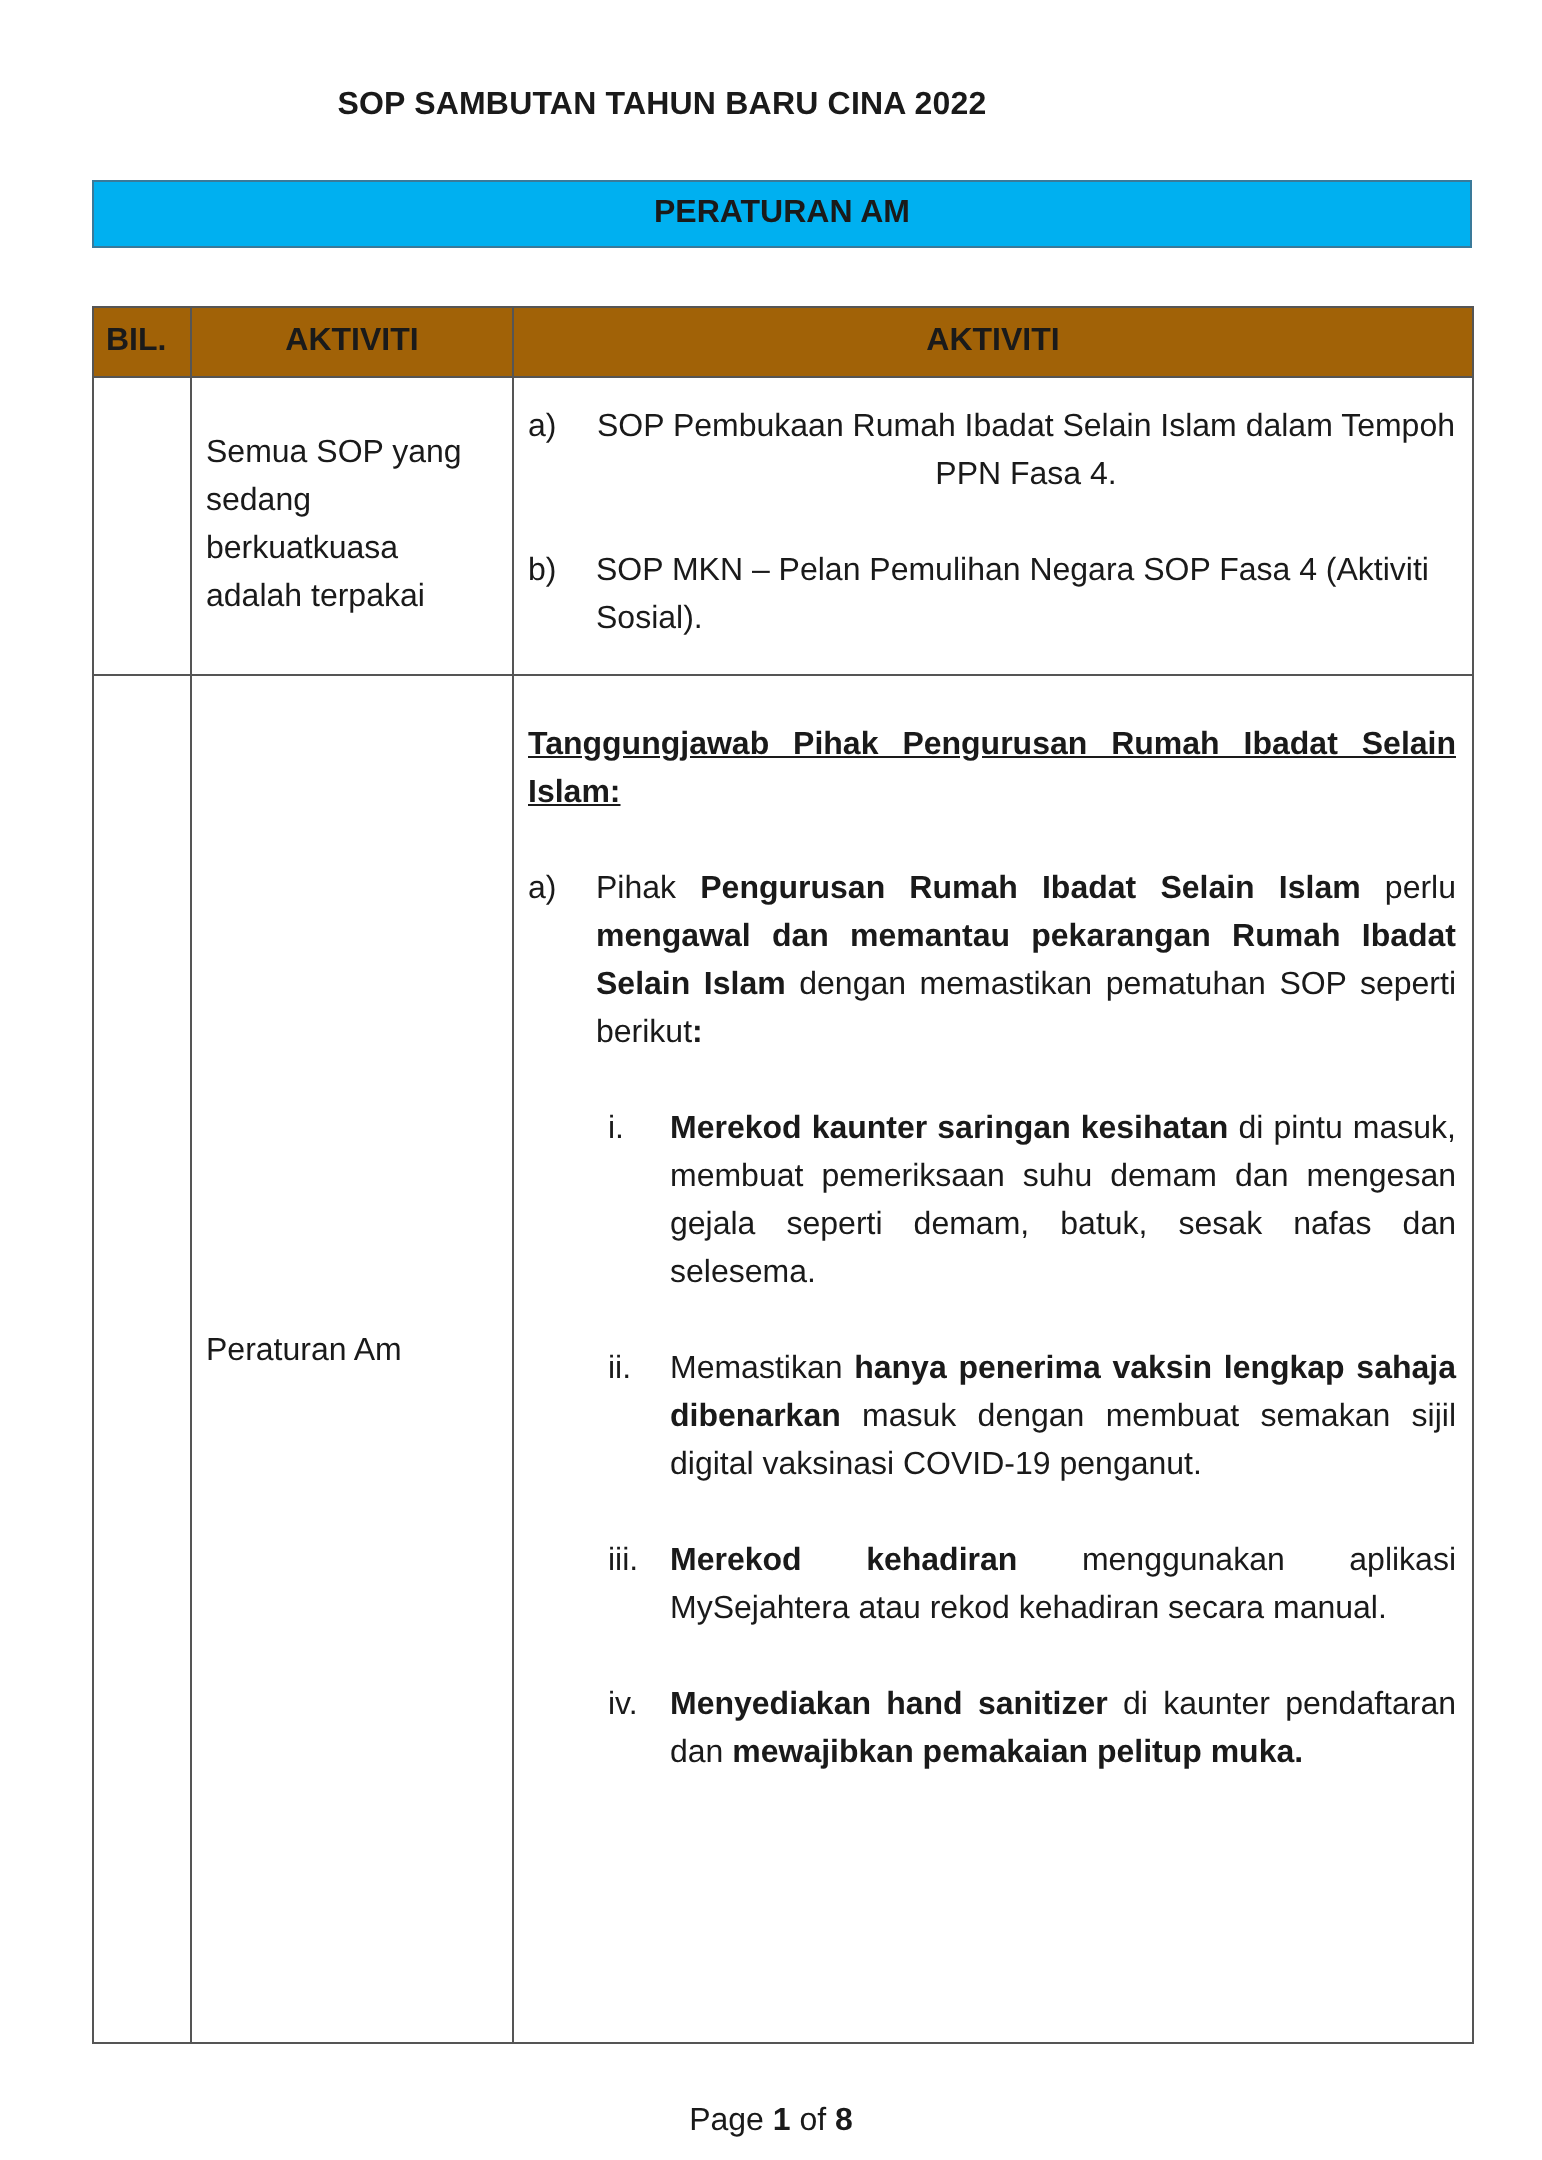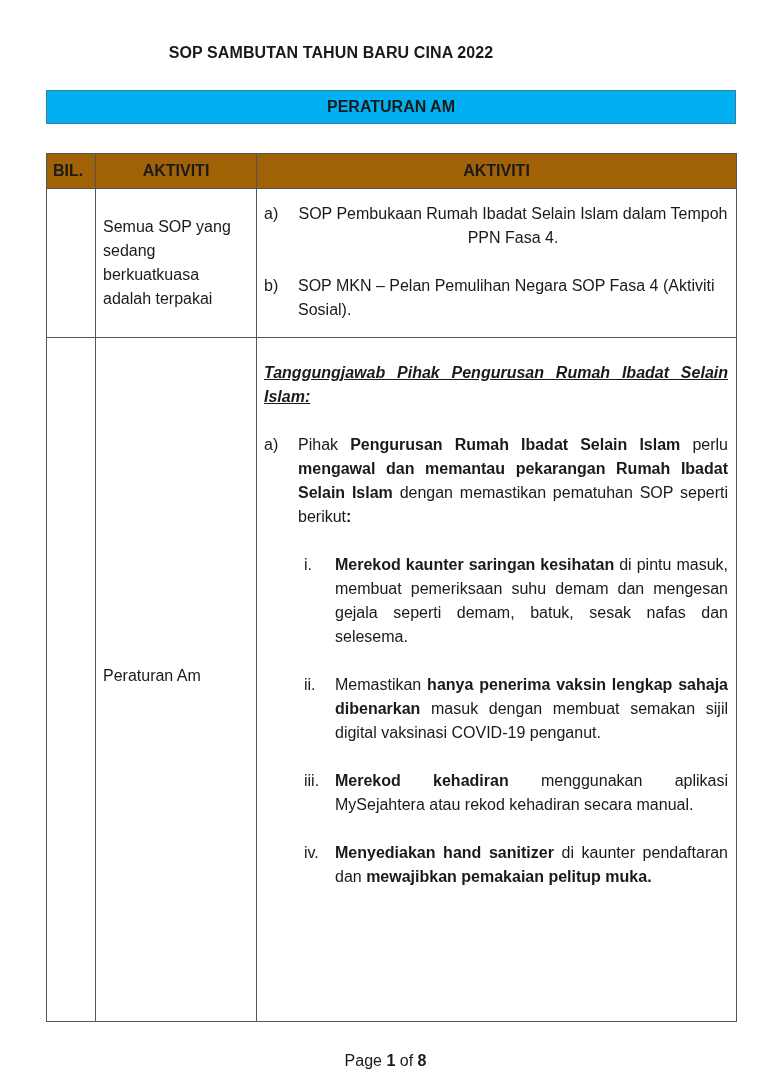--- a/index.html
+++ b/index.html
@@ -17,21 +17,21 @@
   .r1 td { height:149px; }
   .r2 td { height:684px; }
   .akt1 { padding:26px 6px 0 7px; line-height:24px; }
   .akt2 { padding:326px 6px 0 7px; line-height:24px; }
   .cad { padding:0 8px 0 7px; line-height:24px; }
   .item { display:flex; }
   .lbl { width:34px; flex-shrink:0; }
   .txt { flex:1; text-align:justify; }
   .sub { display:flex; margin-left:34px; }
   .sublbl { width:37px; flex-shrink:0; padding-left:6px; box-sizing:border-box; }
-  .heading { font-weight:bold; text-decoration:underline; text-align:justify; text-align-last:left;font-style:italic; }
+  .heading { font-weight:bold; text-decoration:underline; text-align:justify; text-align-last:left; }
   b { font-weight:bold; }
   .footer { position:absolute; top:1052px; left:0; width:771px; text-align:center; font-size:16px; font-family:"Liberation Sans", sans-serif; }
 </style>
 </head>
 <body>
 
 <div class="title">SOP SAMBUTAN TAHUN BARU CINA 2022</div>
 <div class="banner">PERATURAN AM</div>
 
 <table>

